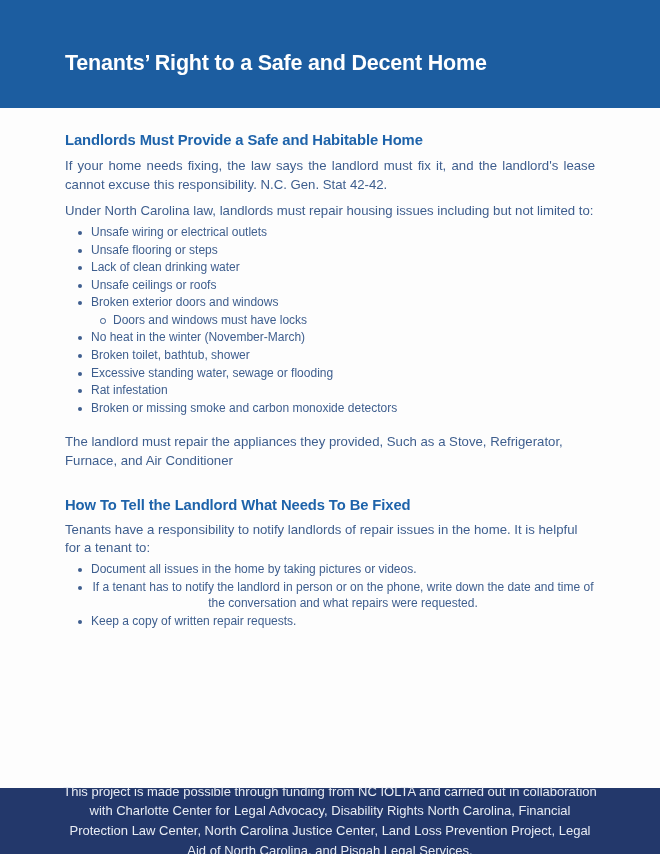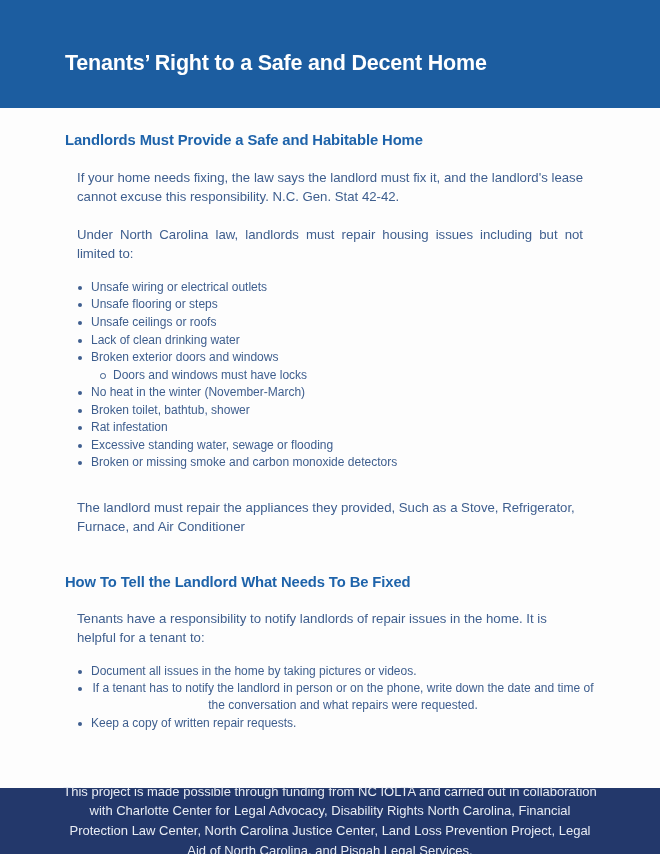--- a/index.html
+++ b/index.html
@@ -59,21 +59,21 @@
     margin: 0;
     padding: 0;
   }
   .h-first { padding-top: 24px; }
   .h-second { padding-top: 26px; }
 
   .para {
     color: #3e5e8e;
     font-size: 13.2px;
     line-height: 1.42;
-    margin: 12px;
+    margin: 0;
     padding: 0;
     text-align: justify;
     text-justify: inter-word;
   }
   .para-nojust { text-align: left; }
 
   .p-gap-1 { padding-top: 9px; }
   .p-gap-2 { padding-top: 8px; }
   .p-gap-3 { padding-top: 8px; }
 
@@ -152,28 +152,28 @@
 
     <h2 class="section-heading h-first">Landlords Must Provide a Safe and Habitable Home</h2>
 
     <p class="para p-gap-1">If your home needs fixing, the law says the landlord must fix it, and the landlord's lease cannot excuse this responsibility. N.C. Gen. Stat 42-42.</p>
 
     <p class="para p-gap-2">Under North Carolina law, landlords must repair housing issues including but not limited to:</p>
 
     <ul class="bullets">
       <li>Unsafe wiring or electrical outlets</li>
       <li>Unsafe flooring or steps</li>
+      <li>Lack of clean drinking water</li>
       <li>Unsafe ceilings or roofs</li>
-      <li>Lack of clean drinking water</li>
       <li>Broken exterior doors and windows</li>
       <li class="sub">Doors and windows must have locks</li>
       <li>No heat in the winter (November-March)</li>
       <li>Broken toilet, bathtub, shower</li>
+      <li>Excessive standing water, sewage or flooding</li>
       <li>Rat infestation</li>
-      <li>Excessive standing water, sewage or flooding</li>
       <li>Broken or missing smoke and carbon monoxide detectors</li>
     </ul>
 
     <p class="para para-nojust appliance-para">The landlord must repair the appliances they provided, Such as a Stove, Refrigerator, Furnace, and Air Conditioner</p>
 
     <h2 class="section-heading h-second">How To Tell the Landlord What Needs To Be Fixed</h2>
 
     <p class="para para-nojust p-gap-3">Tenants have a responsibility to notify landlords of repair issues in the home. It is helpful for a tenant to:</p>
 
     <ul class="bullets">

